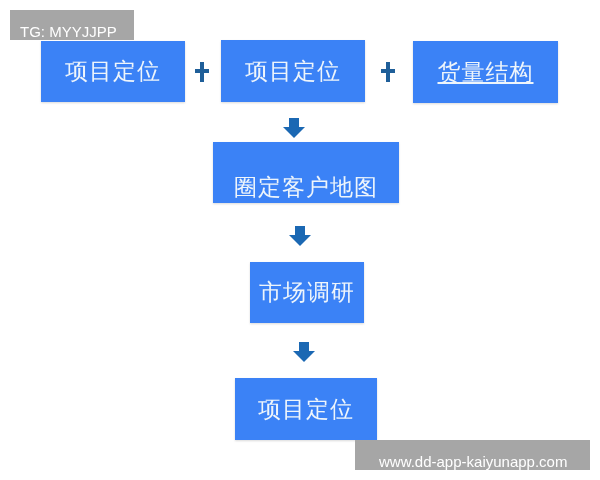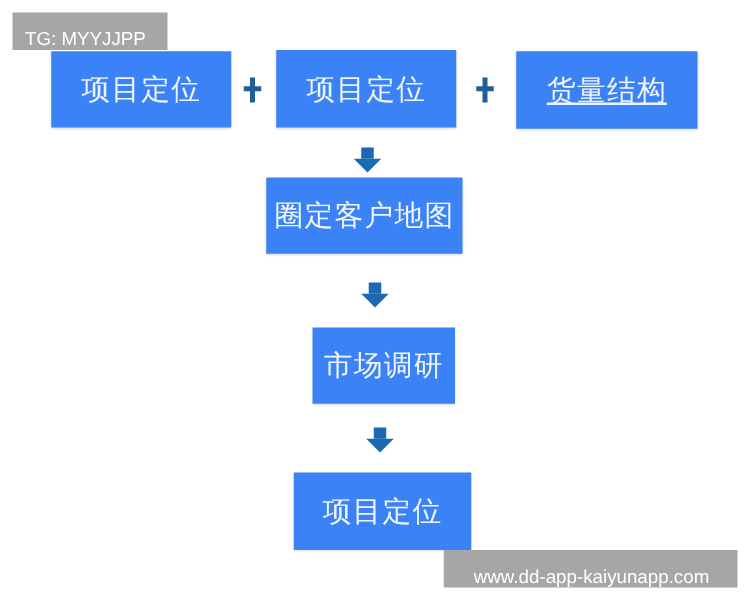--- a/index.html
+++ b/index.html
@@ -61,21 +61,21 @@
 
 <div class="box" style="left:413px;top:41px;width:145px;height:62px;text-decoration:underline;">
   <span>货量结构</span>
 </div>
 
 <div class="arrow" style="left:283px;top:118px;">
   <div class="stem"></div>
     <div class="head"></div>
 </div>
 
-<div class="box" style="left:213px;top:142px;width:157px;height:61px;">
+<div class="box" style="left:213px;top:142px;width:186px;height:61px;align-items:flex-end;">
   <span>圈定客户地图</span>
 </div>
 
 <div class="arrow" style="left:289px;top:226px;">
   <div class="stem"></div>
     <div class="head"></div>
 </div>
 
 <div class="box" style="left:250px;top:262px;width:114px;height:61px;">
   <span>市场调研</span>

